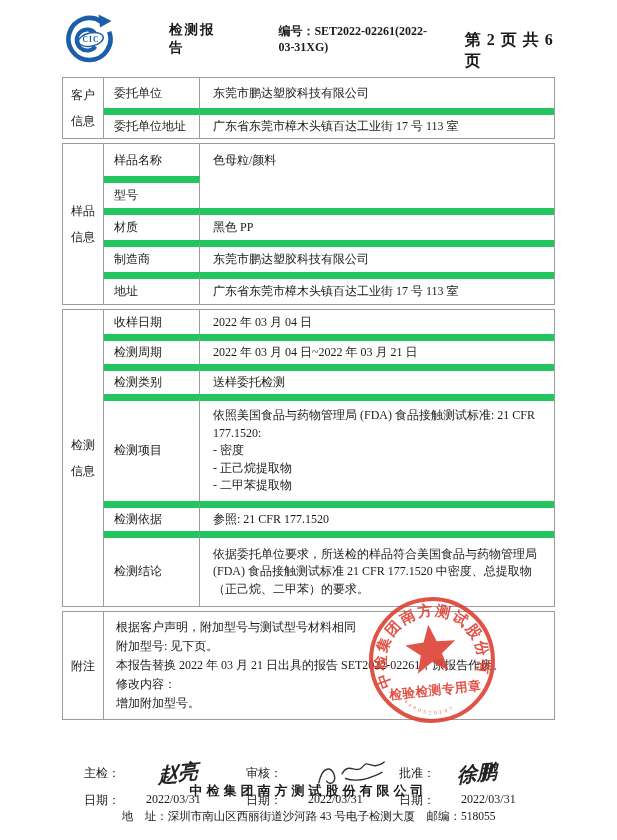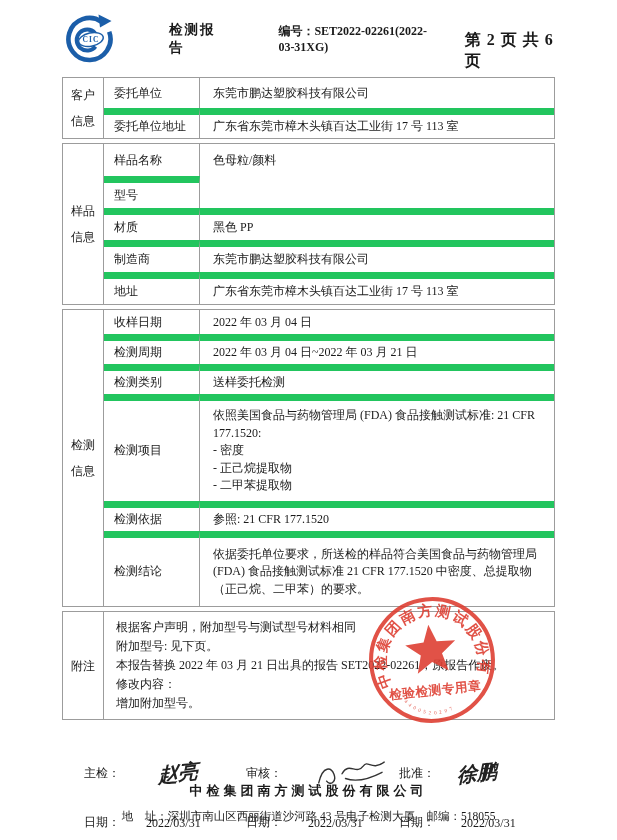--- a/index.html
+++ b/index.html
@@ -36,21 +36,21 @@
   .sigcol { display:flex; flex-direction:column; }
   .sigcol.c1 { width:172px; padding-left:22px; }
   .sigcol.c2 { width:163px; padding-left:12px; }
   .sigcol.c3 { width:158px; padding-left:2px; }
   .sigrow { display:flex; align-items:center; height:38px; }
   .rolelabel { font-size:12px; flex:0 0 auto; }
   .signame { font-size:20px; font-weight:bold; font-style:italic;
              transform:rotate(-7deg) skewX(-6deg); color:#222; white-space:nowrap; }
   .signame.n1 { margin-left:38px; }
   .signame.n3 { margin-left:22px; }
-  .daterow { display:flex; align-items:flex-end; margin-top:22px; }
+  .daterow { display:flex; align-items:flex-start; }
   .dateval { margin-left:26px; font-size:12px; }
   .scribble { margin-left:30px; transform:rotate(-5deg); }
   
   .stamp { position:absolute; left:366px; top:594px; width:132px; height:132px;
            pointer-events:none; opacity:0.88; transform:rotate(-6deg); }
   
   .footer { position:absolute; left:0; right:0; bottom:16px; text-align:center; }
   .f-company { font-weight:bold; font-size:13px; letter-spacing:4px; margin-bottom:8px; }
   .f-line { font-size:11.5px; line-height:16px; }
   .f-link { color:#0000e0; text-decoration:underline; font-family:"Liberation Mono","DejaVu Sans Mono",monospace; font-size:11px; }

